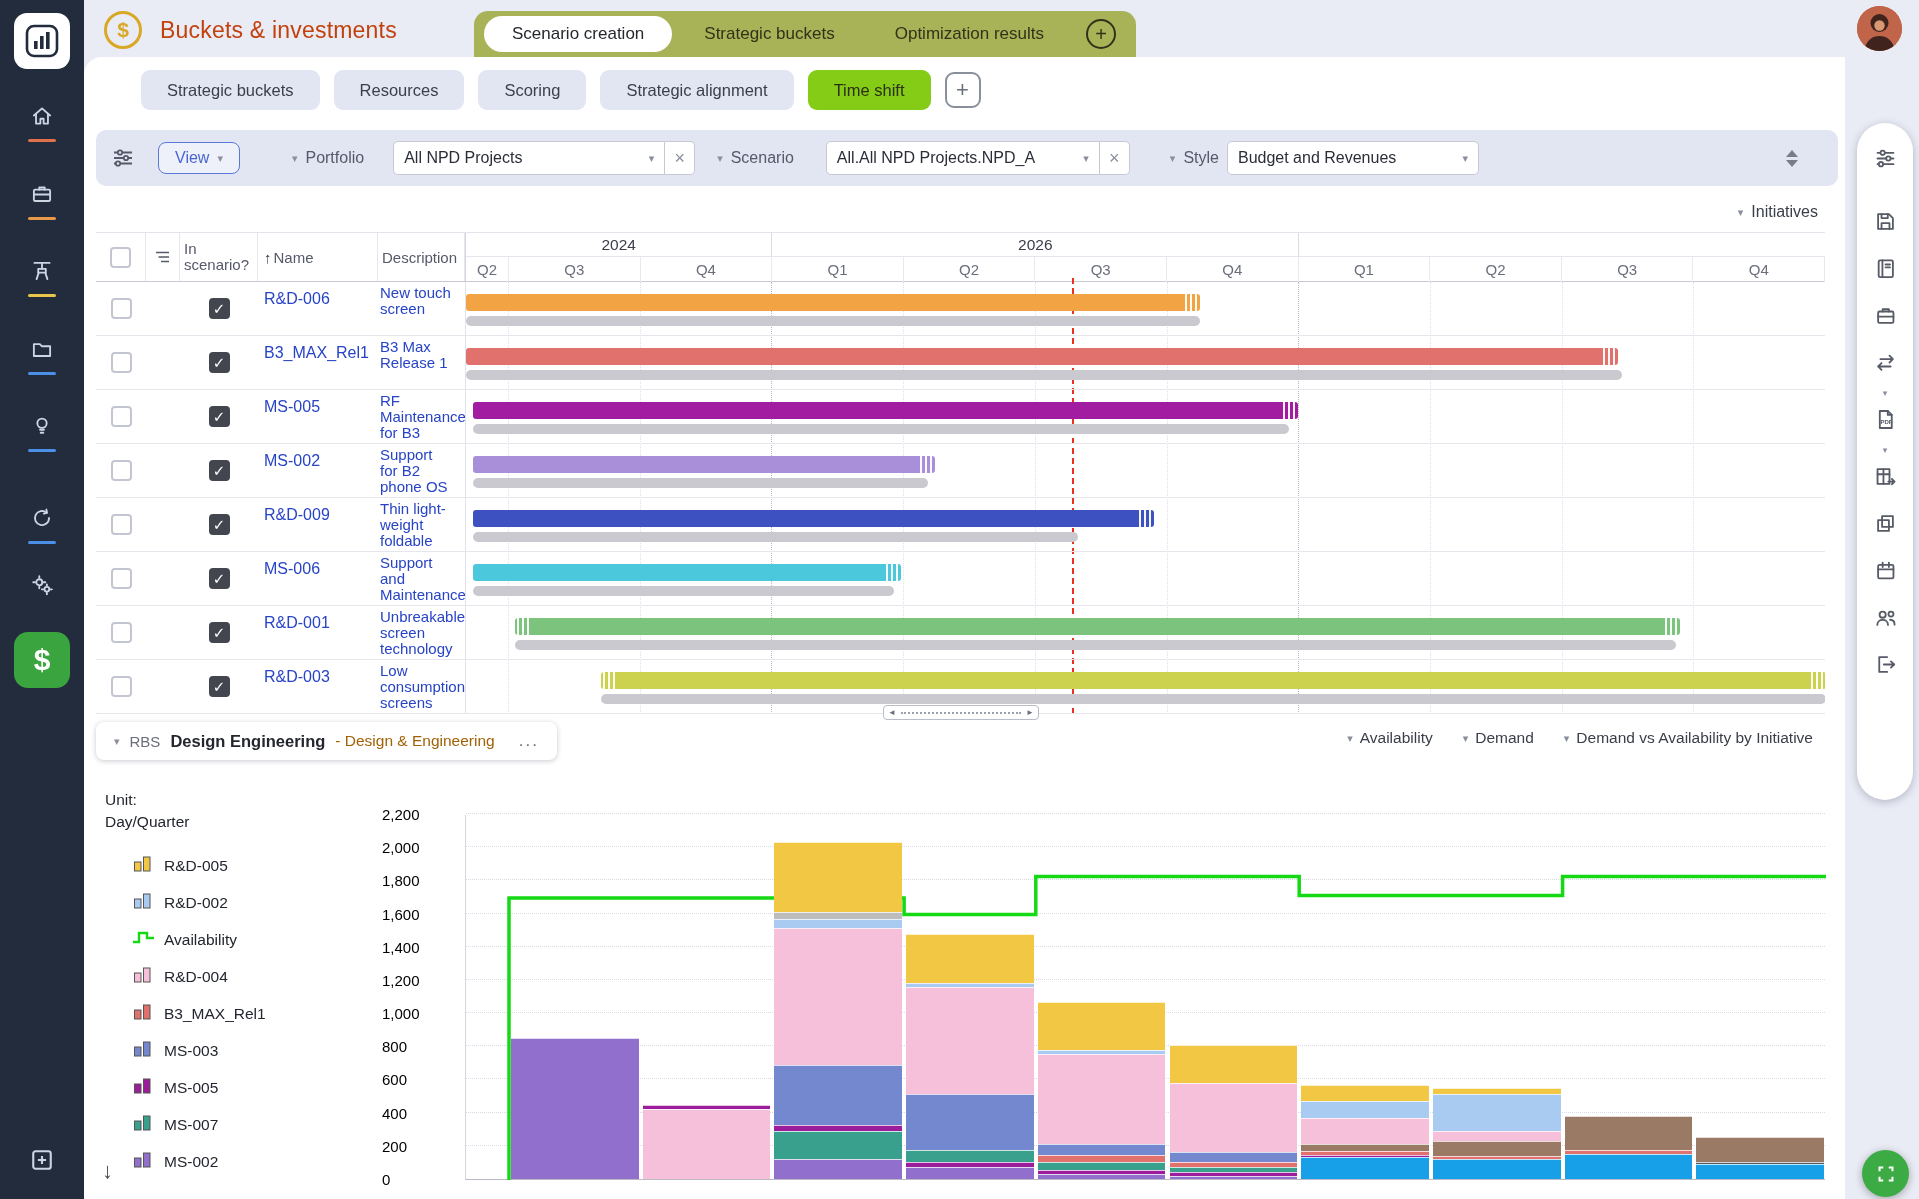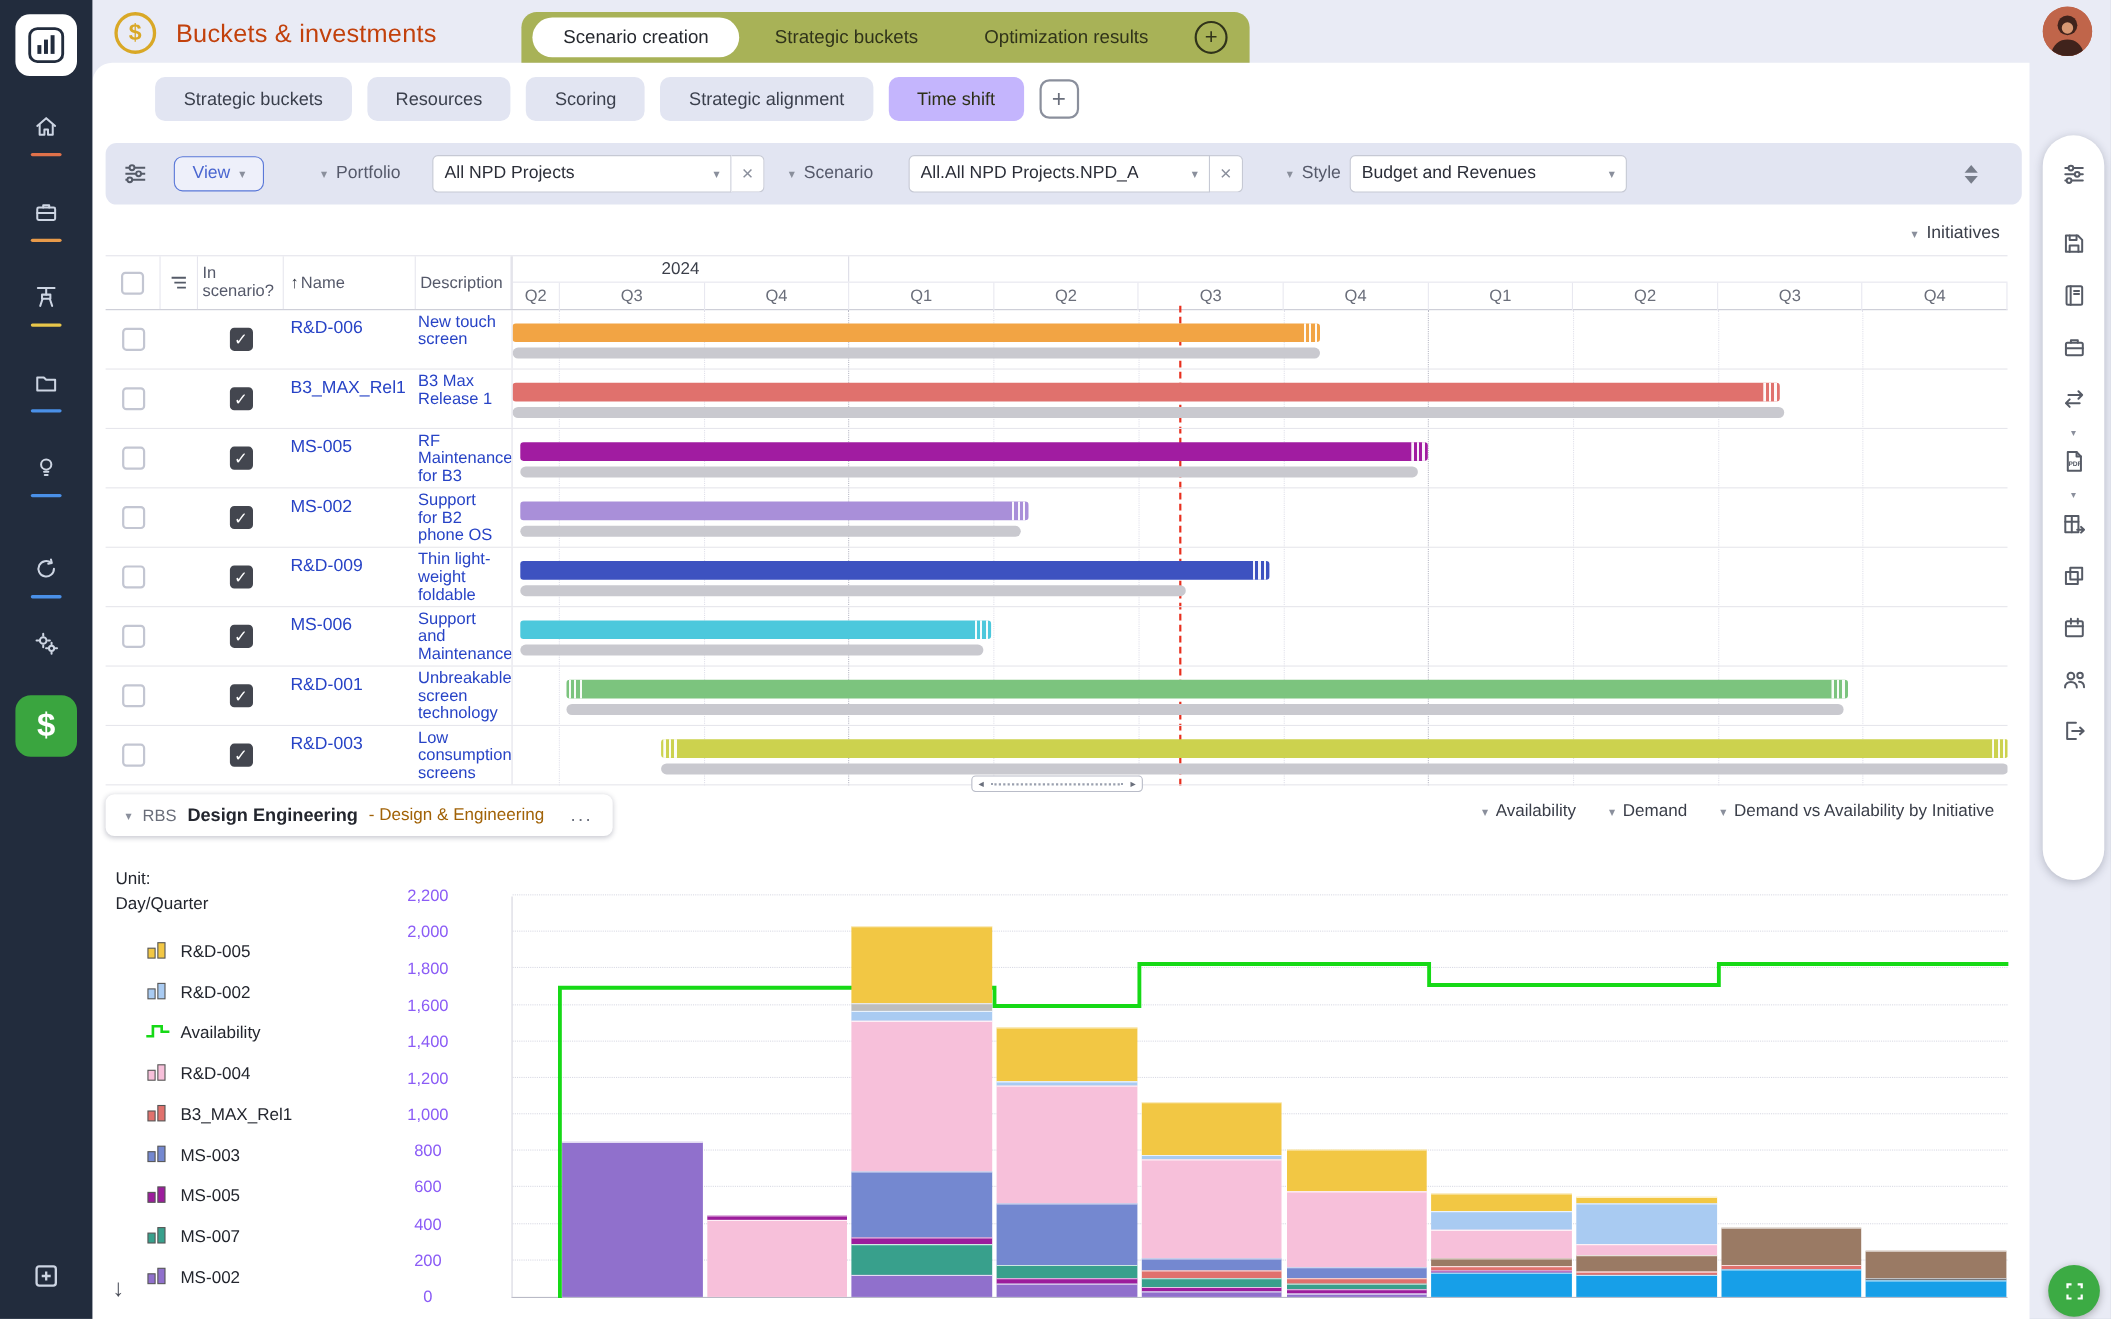--- a/index.html
+++ b/index.html
@@ -24,21 +24,21 @@
   .htab-plus{width:30px;height:30px;margin:0 10px;border:2px solid #30331a;border-radius:50%;display:grid;place-items:center;font-size:20px;color:#30331a;cursor:pointer}
   .filter-input{position:absolute;left:1560px;top:15px;width:274px;height:37px;border-radius:19px;border:1.5px solid #c5c8d6;background:#fff;padding:0 16px;font-size:16px;color:#333;font-family:inherit}
   .filter-input::placeholder{color:#9aa0ae}
   .avatar{position:absolute;left:1857px;top:6px;width:45px;height:45px;border-radius:50%;overflow:hidden;background:#c0654a;cursor:pointer}
 
   
   .card{position:absolute;left:84px;top:57px;width:1761px;height:1142px;background:#fff;border-radius:18px 0 0 0}
 
   .subtabs{position:absolute;left:141px;top:70px;display:flex;gap:14px;align-items:center;z-index:4}
   .pill-btn{height:40px;line-height:40px;padding:0 26px;background:#e2e5f2;border-radius:9px;font-size:16.5px;color:#3a3f4c;cursor:pointer;white-space:nowrap}
-  .pill-btn.active{background:#c4b5fd;color:#2c2f16}
+  .pill-btn.active{background:#84cc16;color:#2c2f16}
   .sq-btn{width:36px;height:36px;border:2px solid #8a8f9c;border-radius:9px;display:grid;place-items:center;font-size:22px;color:#6a6f7c;cursor:pointer}
 
   
   .filterbar{position:absolute;left:96px;top:130px;width:1742px;height:56px;background:#e2e5f2;border-radius:10px;display:flex;align-items:center;z-index:4}
   .fb-sliders{margin-left:14px;cursor:pointer;display:grid;place-items:center}
   .view-btn{margin-left:22px;height:32px;padding:0 16px;border:1.5px solid #5a78d8;border-radius:8px;color:#4a66d0;font-size:16px;display:flex;align-items:center;gap:8px;cursor:pointer;background:#eef0fa}
   .fb-group{display:flex;align-items:center;gap:8px}
   .fb-caret{font-size:11px;color:#8a8f9c}
   .fb-label{font-size:16px;color:#55596a;white-space:nowrap}
   .dd-group{display:flex;align-items:center}
@@ -96,21 +96,21 @@
   .rbs-more{font-size:17px;color:#6a6f7c;letter-spacing:2px;margin-left:14px;cursor:pointer}
   .rbs-right{position:absolute;top:729px;right:106px;display:flex;gap:30px;z-index:6}
   .rbs-right .item{display:flex;align-items:center;gap:7px;font-size:15.5px;color:#3a3e49;cursor:pointer}
 
   
   .unit-block{position:absolute;left:105px;top:789px;font-size:15.5px;color:#23262e;line-height:1.45}
   #legend{position:absolute;left:132px;top:847px}
   .lg-item{display:flex;align-items:center;gap:9px;height:37px;cursor:pointer}
   .lg-lb{font-size:15.5px;color:#23262e;white-space:nowrap}
   .legend-scroll{position:absolute;left:102px;top:1158px;font-size:22px;color:#4a4e59;cursor:pointer}
-  #y-ticks .ytick{position:absolute;left:348px;width:82px;text-align:center;font-size:15px;color:#8b5cf6}
+  #y-ticks .ytick{position:absolute;left:382px;width:82px;text-align:left;font-size:15px;color:#000000}
   #chart-plot{position:absolute;left:465px;top:815px;width:1360px;height:365px;border-left:1px solid #d6d6e0;border-bottom:1px solid #b9bac6}
   .gridline{position:absolute;left:0;right:0;border-top:1px dotted #d9dae4}
   .cbar{position:absolute;bottom:0;display:flex;flex-direction:column-reverse;z-index:2;cursor:pointer}
   .cseg{width:100%;border-top:1px solid rgba(255,255,255,.75)}
   #avail-svg{position:absolute;left:0;top:0;z-index:1}
 
   
   .rtool{position:absolute;left:1857px;top:123px;width:56px;height:677px;background:#fff;border-radius:28px;box-shadow:0 2px 9px rgba(40,45,70,.28);display:flex;flex-direction:column;align-items:center;padding-top:14px;z-index:20}
   .rt-icon{width:56px;height:47px;display:grid;place-items:center;cursor:pointer}
   .rt-icon.gap{margin-top:16px}
@@ -300,20 +300,21 @@
       </div>
       <div class="hc c3">In scenario?</div>
       <div class="hc c4">
         <span style="color:#3a3e49">↑</span>
         <span>Name</span>
       </div>
       <div class="hc c5">Description</div>
       <div class="g-tl-head">
         <div id="year-row">
             <div class="y-cell" style="width: 306.4px;">2024</div>
+            <div class="y-cell" style="width: 526.8px;">2026</div>
           </div>
         <div id="quarter-row">
             <div class="q-cell" style="width: 43px;">Q2</div>
             <div class="q-cell" style="width: 131.7px;">Q3</div>
             <div class="q-cell" style="width: 131.7px;">Q4</div>
             <div class="q-cell" style="width: 131.7px;">Q1</div>
             <div class="q-cell" style="width: 131.7px;">Q2</div>
             <div class="q-cell" style="width: 131.7px;">Q3</div>
             <div class="q-cell" style="width: 131.7px;">Q4</div>
             <div class="q-cell" style="width: 131.7px;">Q1</div>

